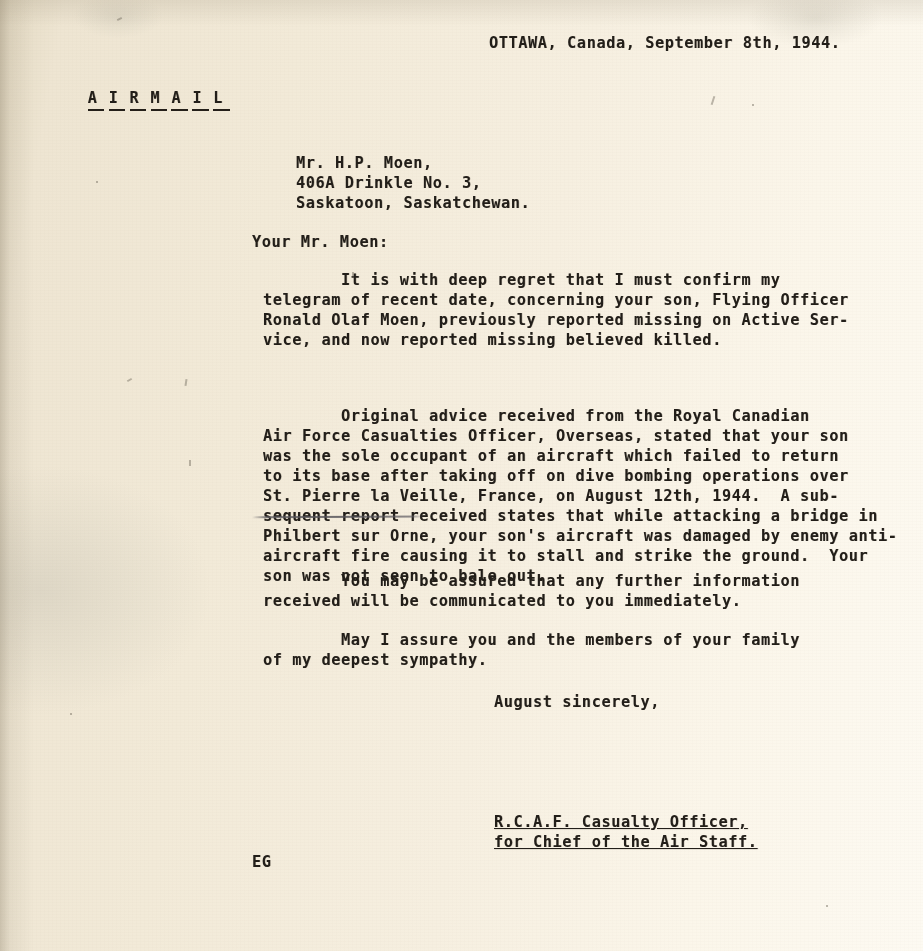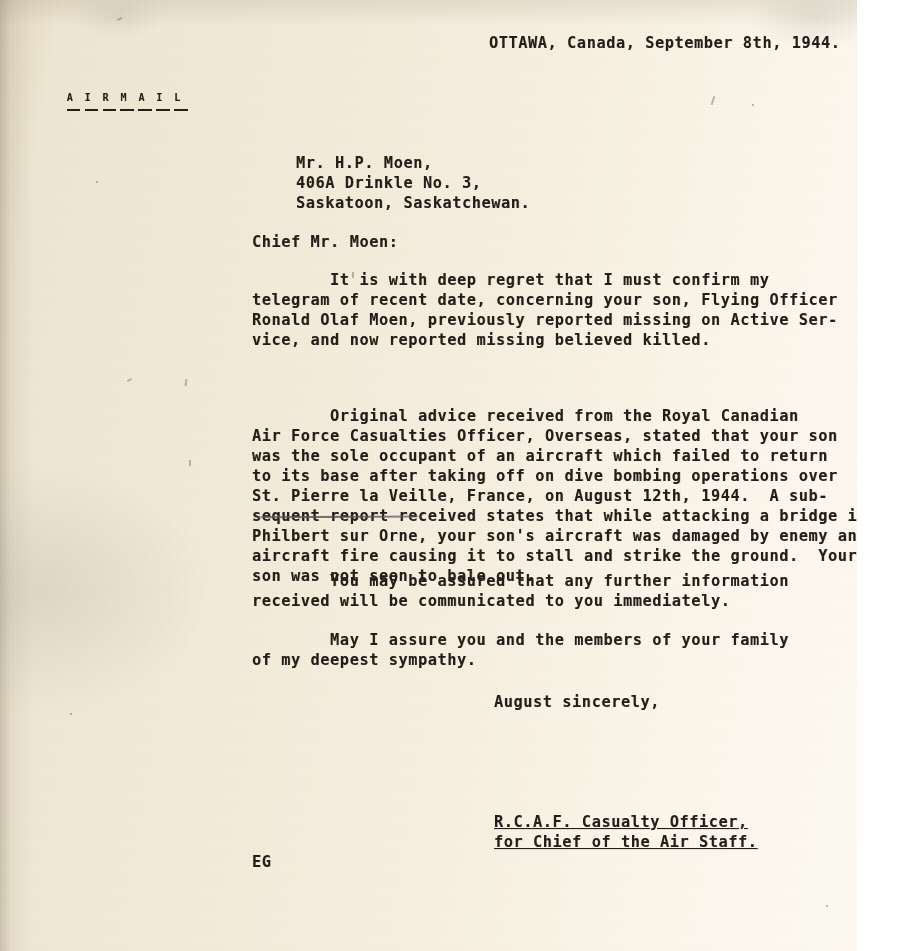--- a/index.html
+++ b/index.html
@@ -3,21 +3,21 @@
 <meta charset="utf-8">
 <title>RCAF Casualty Letter</title>
 <style>
   html, body {
     margin: 0;
     padding: 0;
     background: #ffffff;
   }
   #page {
     position: relative;
-    width: 857px;
+    width: 923px;
     height: 951px;
     overflow: hidden;
     background:
       radial-gradient(ellipse 220px 160px at 40px 590px, rgba(150,150,140,0.20) 0%, rgba(150,150,140,0.06) 55%, rgba(0,0,0,0) 78%),
       radial-gradient(ellipse 90px 40px at 815px 18px, rgba(160,155,140,0.22) 0%, rgba(0,0,0,0) 75%),
       radial-gradient(ellipse 60px 30px at 118px 16px, rgba(150,150,140,0.16) 0%, rgba(0,0,0,0) 75%),
       linear-gradient(100deg, #e2d8c2 0%, #eee5d2 6%, #f2ead8 28%, #f6efe0 55%, #fbf6ea 78%, #fdfaf2 100%);
     font-family: "DejaVu Sans Mono", "Liberation Mono", monospace;
     color: #1d1a16;
   }
@@ -51,37 +51,37 @@
     color: #221e19;
     text-shadow: 0.4px 0.3px 0.6px rgba(60,52,40,0.40);
   }
 
   #datum {
     left: 489px;
     top: 33px;
   }
 
   #airmail {
-    left: 13px;
+    left: 22px;
     top: 68px;
-    font-size: 10px;
+    font-size: 15px;
     letter-spacing: 7.4px;
     border-bottom: none;
   }
   #airmail .ltr {
     display: inline-block;
     border-bottom: 2.6px solid #241f19;
     padding-bottom: 1px;
     margin-right: 4.5px;
   }
 
   #addr { left: 252px; top: 153px; margin-left: 44px; }
   #salut { left: 252px; top: 232px; }
 
-  .para { left: 252px; }
+  .para { left: 263px; }
   #p1 { top: 270px; }
   #p2 { top: 372px; margin-top: 34px; }
   #p3 { top: 571px; }
   #p4 { top: 630px; }
 
   #closing { left: 494px; top: 692px; }
   #sig { left: 494px; top: 812px; text-decoration: underline; }
   #initials { left: 252px; top: 852px; }
 
   
@@ -113,21 +113,21 @@
   <div class="tw" id="datum">OTTAWA, Canada, September 8th, 1944.</div>
 
   <div class="tw" id="airmail">
     <span class="ltr">A</span><span class="ltr">I</span><span class="ltr">R</span><span class="ltr">M</span><span class="ltr">A</span><span class="ltr">I</span><span class="ltr">L</span>
   </div>
 
   <div class="tw" id="addr">Mr. H.P. Moen,
 406A Drinkle No. 3,
 Saskatoon, Saskatchewan.</div>
 
-  <div class="tw" id="salut">Chief Mr. Moen:</div>
+  <div class="tw" id="salut">Your Mr. Moen:</div>
 
   <div class="tw para" id="p1">        It is with deep regret that I must confirm my
 telegram of recent date, concerning your son, Flying Officer
 Ronald Olaf Moen, previously reported missing on Active Ser-
 vice, and now reported missing believed killed.</div>
 
   <div class="tw para" id="p2">        Original advice received from the Royal Canadian
 Air Force Casualties Officer, Overseas, stated that your son
 was the sole occupant of an aircraft which failed to return
 to its base after taking off on dive bombing operations over

